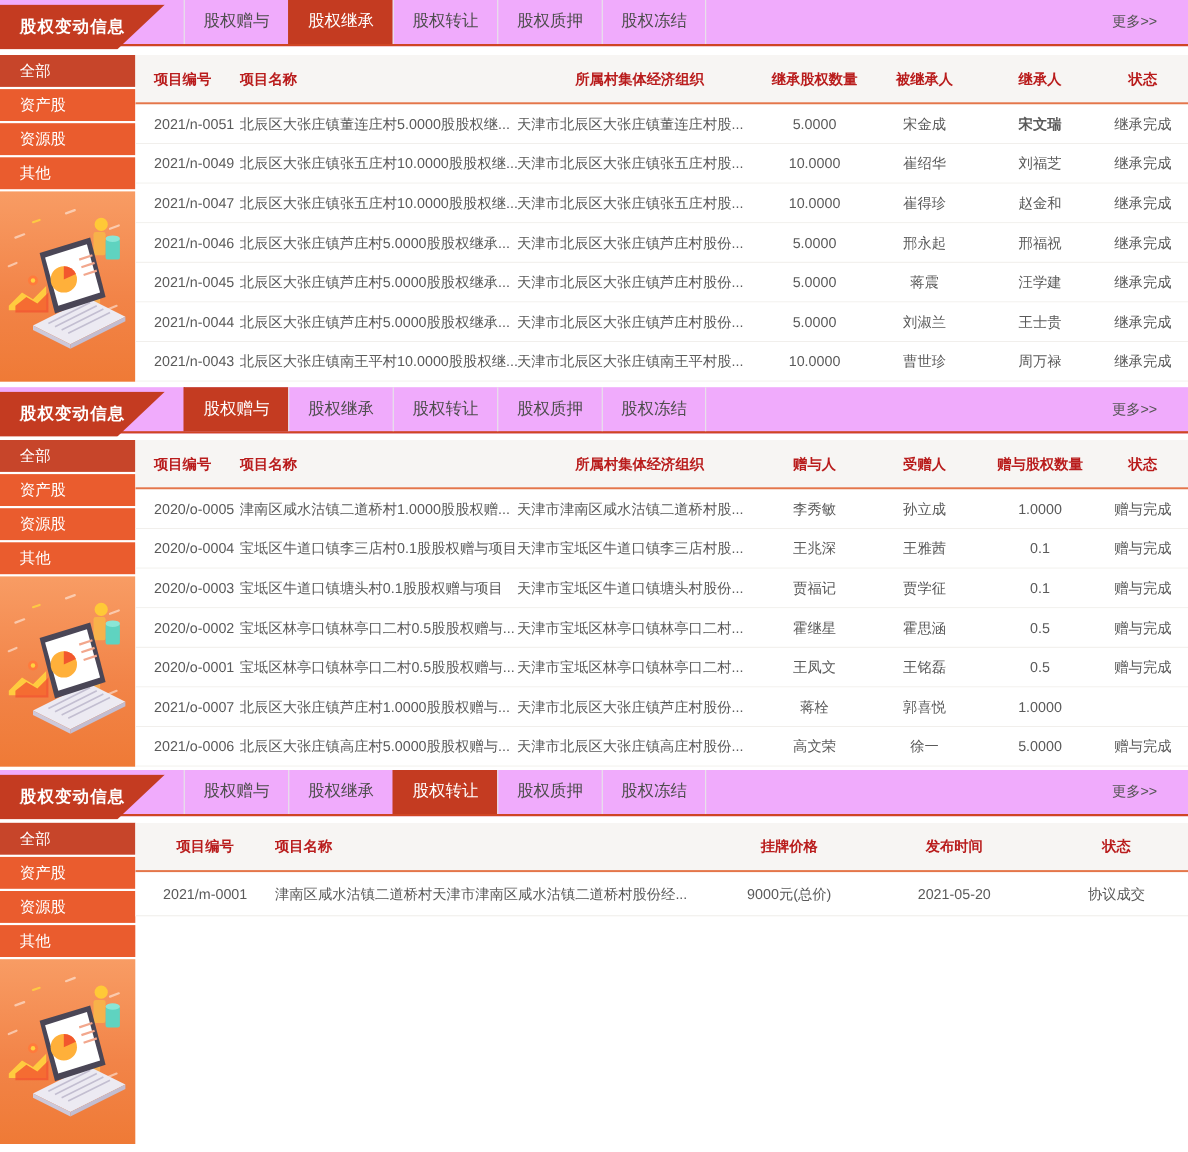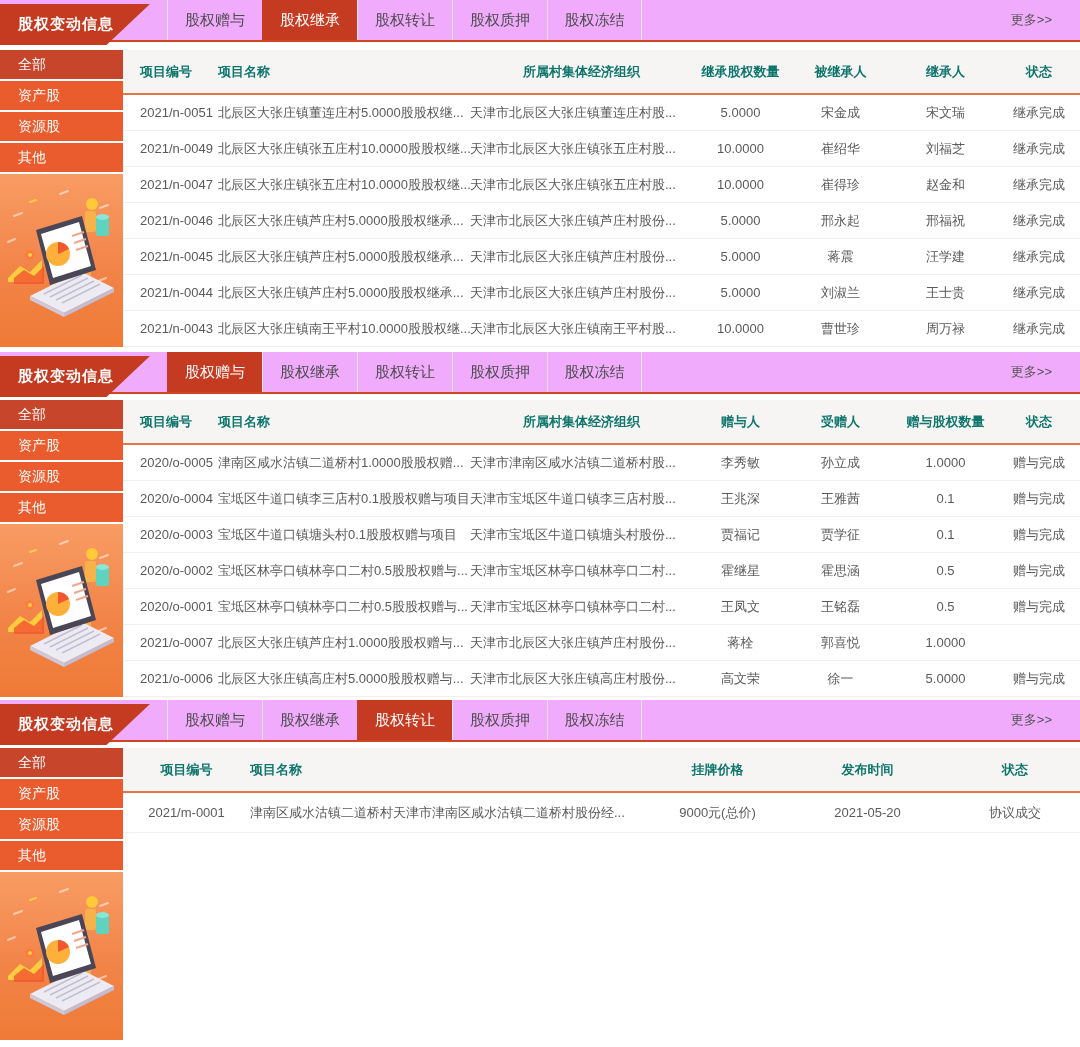--- a/index.html
+++ b/index.html
@@ -59,21 +59,21 @@
     display:flex; justify-content:center; align-items:flex-start; overflow:hidden;
   }
   .side-art svg { margin-top:4px; }
 
   
   .table-wrap { flex:1; overflow:hidden; }
   .thead {
     display:flex; height:45px; align-items:center;
     background:#f7f5f3; border-bottom:2px solid #e4764a;
   }
-  .thead .cell { color:#0f766e; font-size:13px; font-weight:bold; }
+  .thead .cell { color:#b91c1c; font-size:13px; font-weight:bold; }
   .trow {
     display:flex; height:36px; align-items:center;
     border-bottom:1px solid #f1efec; background:#ffffff; cursor:pointer;
   }
   .p3 .trow { height:40px; }
   .trow .cell { color:#5a5a5a; font-size:13px; }
   .cell { white-space:nowrap; overflow:hidden; flex:none; }
   .cell.l { text-align:left; }
   .cell.c { text-align:center; }
   .cell.l:first-child { padding-left:17px; }
@@ -162,21 +162,21 @@
           <div class="cell c" style="width: 105px;">被继承人</div>
           <div class="cell c" style="width: 105px;">继承人</div>
           <div class="cell c" style="width: 82px;">状态</div>
         </div>
         <div class="trow">
           <div class="cell l" style="width: 95px;">2021/n-0051</div>
           <div class="cell l" style="width: 252px;">北辰区大张庄镇董连庄村5.0000股股权继...</div>
           <div class="cell l" style="width: 223px;">天津市北辰区大张庄镇董连庄村股...</div>
           <div class="cell c" style="width: 95px;">5.0000</div>
           <div class="cell c" style="width: 105px;">宋金成</div>
-          <div class="cell c" style="width: 105px;">宋文瑞</div>
+          <div class="cell c" style="width: 105px; font-weight: bold;">宋文瑞</div>
           <div class="cell c" style="width: 82px;">继承完成</div>
         </div>
         <div class="trow">
           <div class="cell l" style="width: 95px;">2021/n-0049</div>
           <div class="cell l" style="width: 252px;">北辰区大张庄镇张五庄村10.0000股股权继...</div>
           <div class="cell l" style="width: 223px;">天津市北辰区大张庄镇张五庄村股...</div>
           <div class="cell c" style="width: 95px;">10.0000</div>
           <div class="cell c" style="width: 105px;">崔绍华</div>
           <div class="cell c" style="width: 105px;">刘福芝</div>
           <div class="cell c" style="width: 82px;">继承完成</div>

